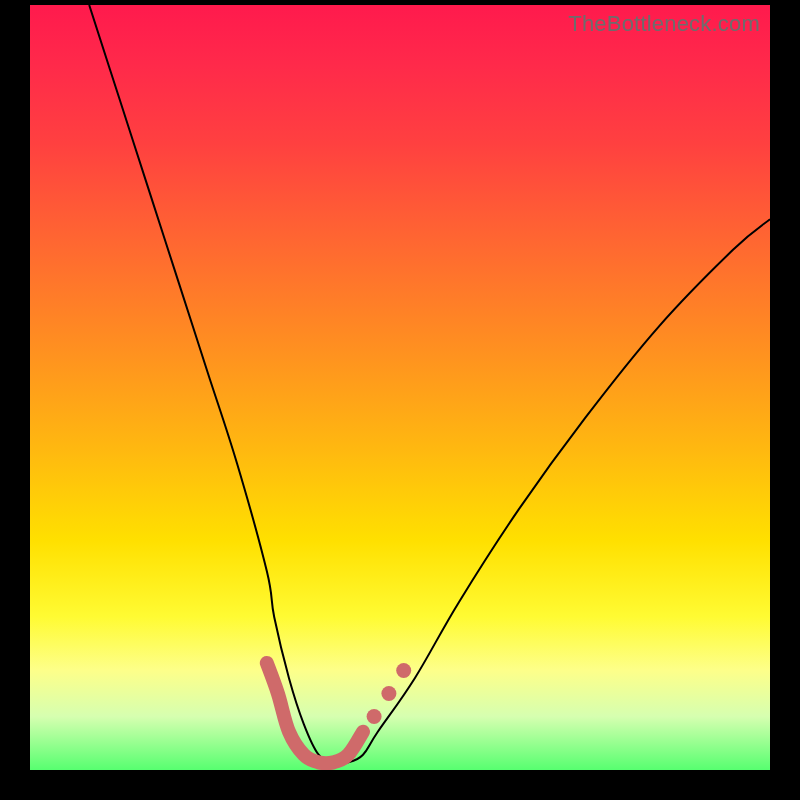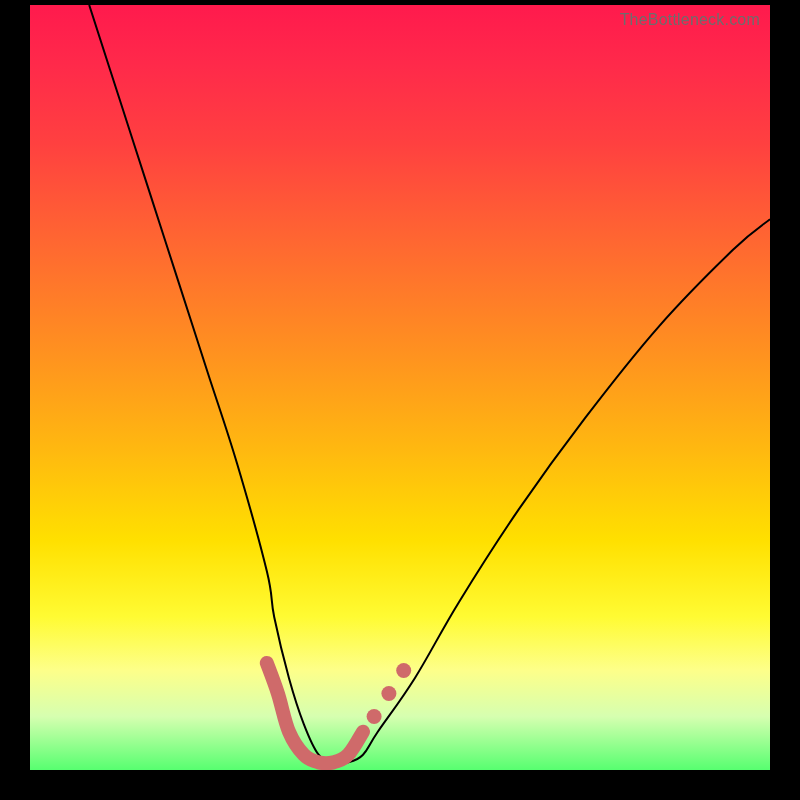--- a/index.html
+++ b/index.html
@@ -28,21 +28,21 @@
       #fffb33 80%,
       #fdff8a 87%,
       #d6ffb0 93%,
       #57ff70 100%);
   }
   .watermark {
     position: absolute;
     top: 6px;
     right: 10px;
     color: #6d6d6d;
-    font-size: 16px;
+    font-size: 22px;
     font-weight: 500;
     letter-spacing: 0.2px;
     user-select: none;
   }
   svg.curve {
     position: absolute;
     left: 0;
     top: 0;
     width: 740px;
     height: 765px;

